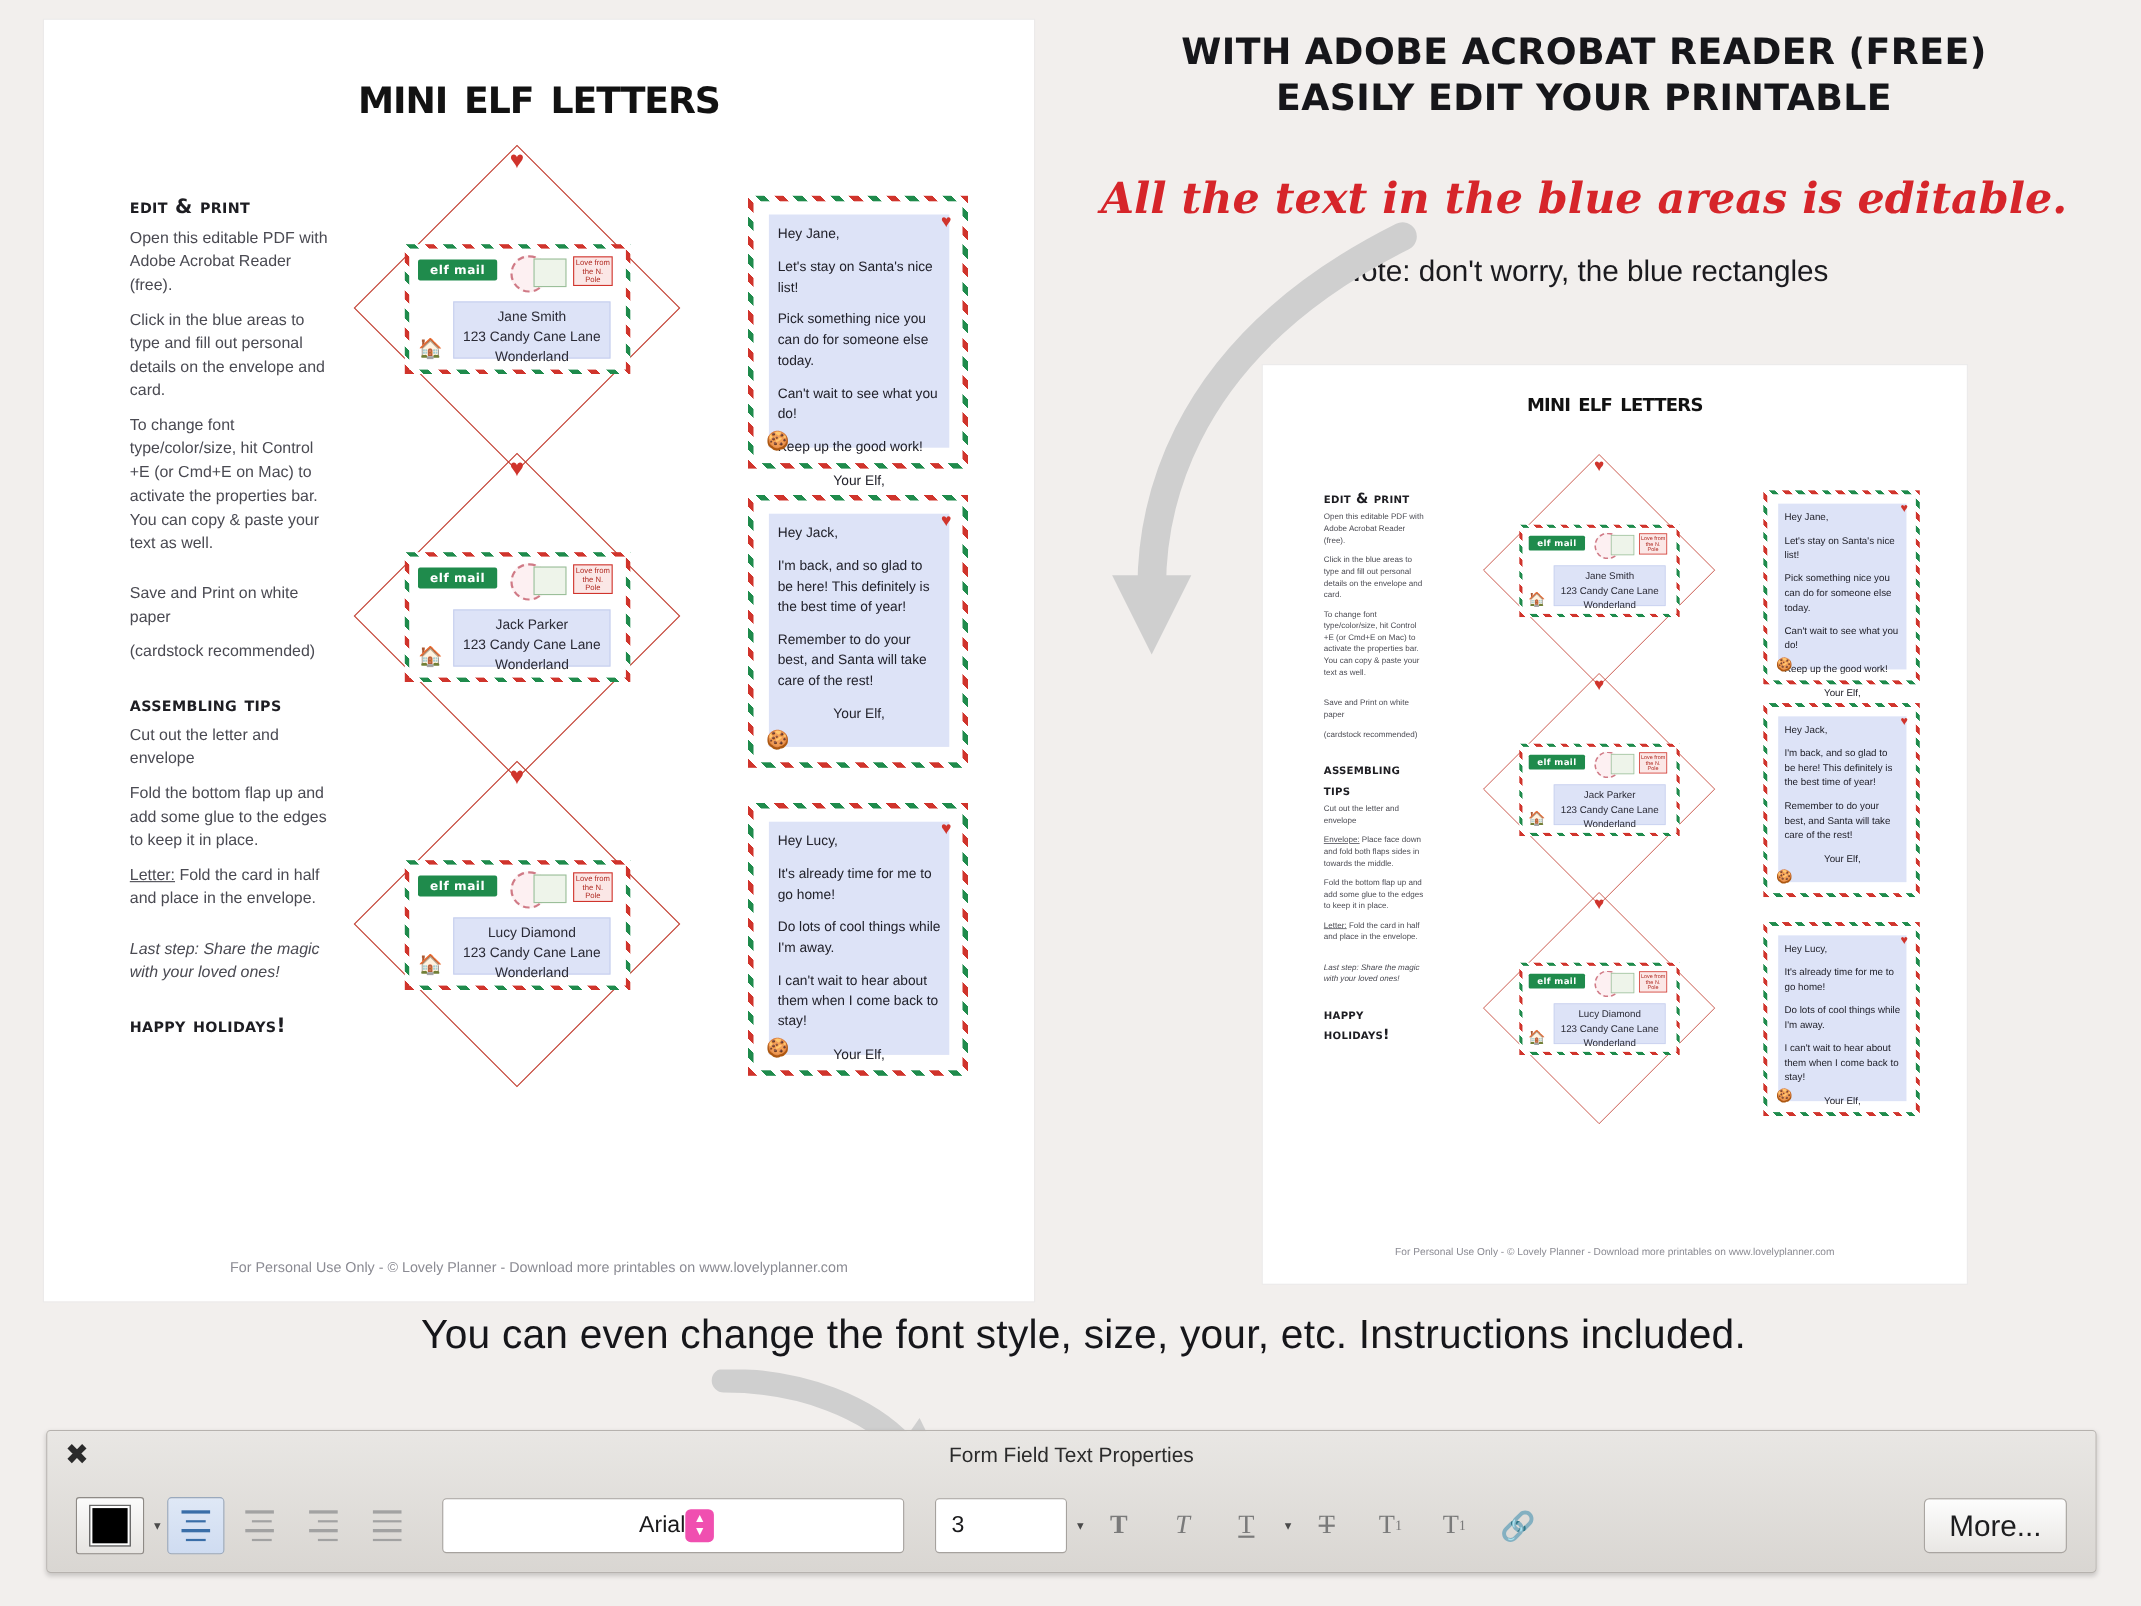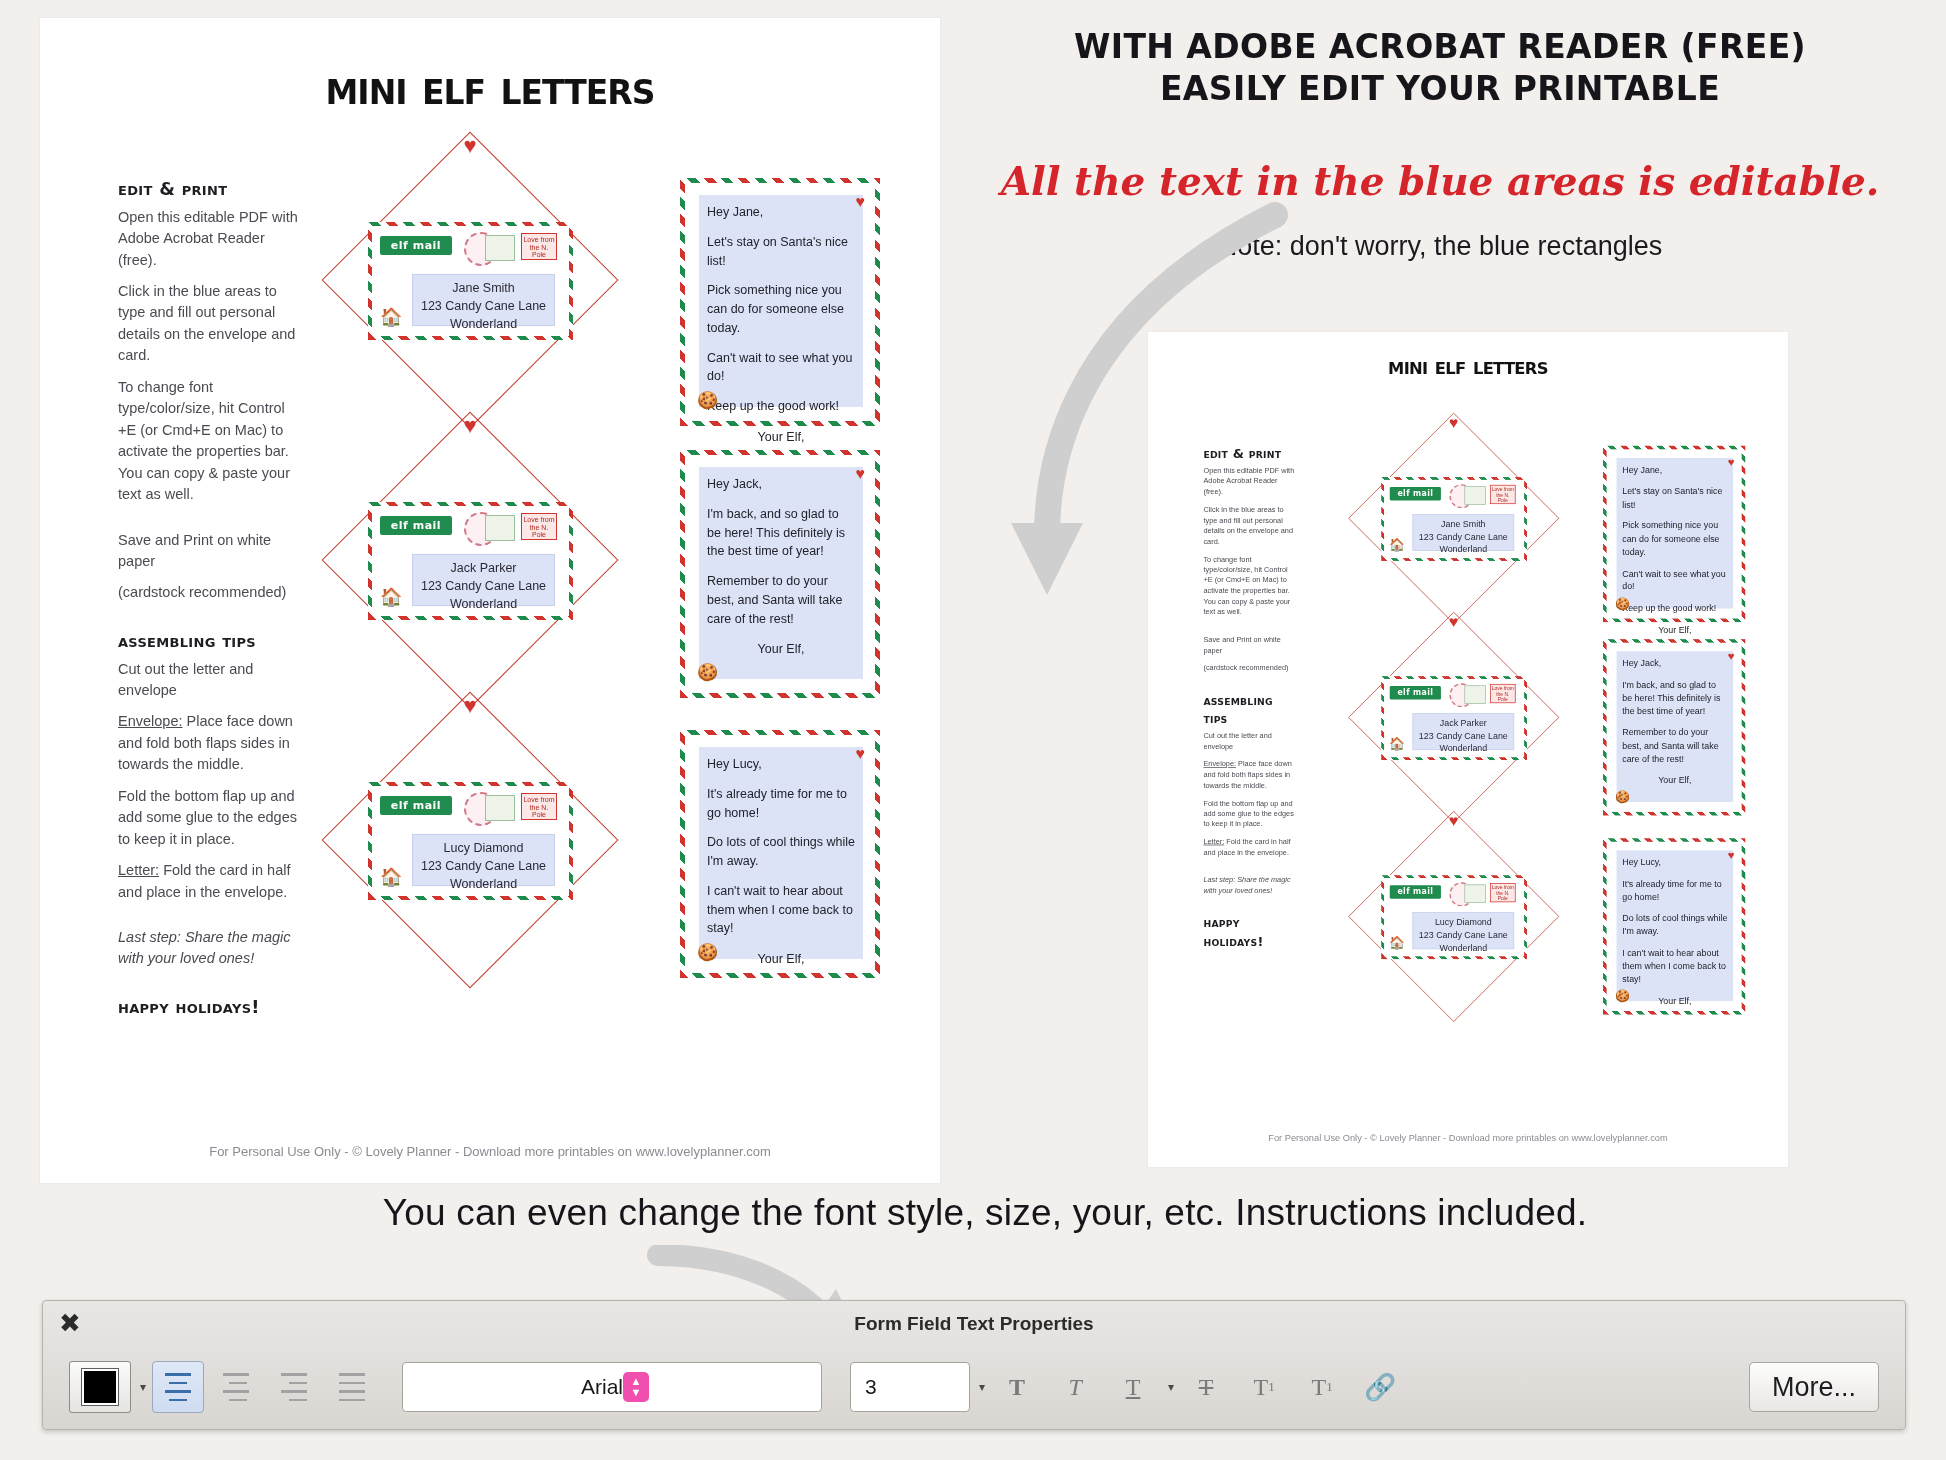--- a/index.html
+++ b/index.html
@@ -329,21 +329,21 @@
     width: 1862px;
     height: 128px;
     background: linear-gradient(#e9e7e4, #d9d6d2);
     border: 1px solid #b6b2ae;
     border-radius: 4px;
     box-shadow: 0 2px 5px rgba(0,0,0,0.18);
   }
   .props-title {
     text-align: center;
     font-size: 19px;
-    font-weight: bold;
+    font-weight: normal;
     color: #2b2b2b;
     padding-top: 12px;
     font-family: "Liberation Sans", sans-serif;
   }
   .close-x {
     position: absolute;
     left: 14px;
     top: 10px;
     width: 26px;
     height: 26px;
@@ -478,21 +478,20 @@
     <h4>edit &amp; print</h4>
     <p>Open this editable PDF with Adobe Acrobat Reader (free).</p>
     <p>Click in the blue areas to type and fill out personal details on the envelope and card.</p>
     <p>To change font type/color/size, hit Control +E (or Cmd+E on Mac) to activate the properties bar. You can copy &amp; paste your text as well.</p>
     <div class="gap"></div>
     <p>Save and Print on white paper</p>
     <p>(cardstock recommended)</p>
     <div class="gap"></div>
     <h4>assembling tips</h4>
     <p>Cut out the letter and envelope</p>
-    <p><span class="u">Envelope:</span><span> Place face down and fold both flaps sides in towards the middle.</span></p>
     <p>Fold the bottom flap up and add some glue to the edges to keep it in place.</p>
     <p><span class="u">Letter:</span><span> Fold the card in half and place in the envelope.</span></p>
     <div class="gap"></div>
     <p class="it">Last step: Share the magic with your loved ones!</p>
     <div class="gap"></div>
     <h4>happy holidays!</h4>
   </div>
 
   <div class="env-col" style="top:112px">
     <div class="envelope">

